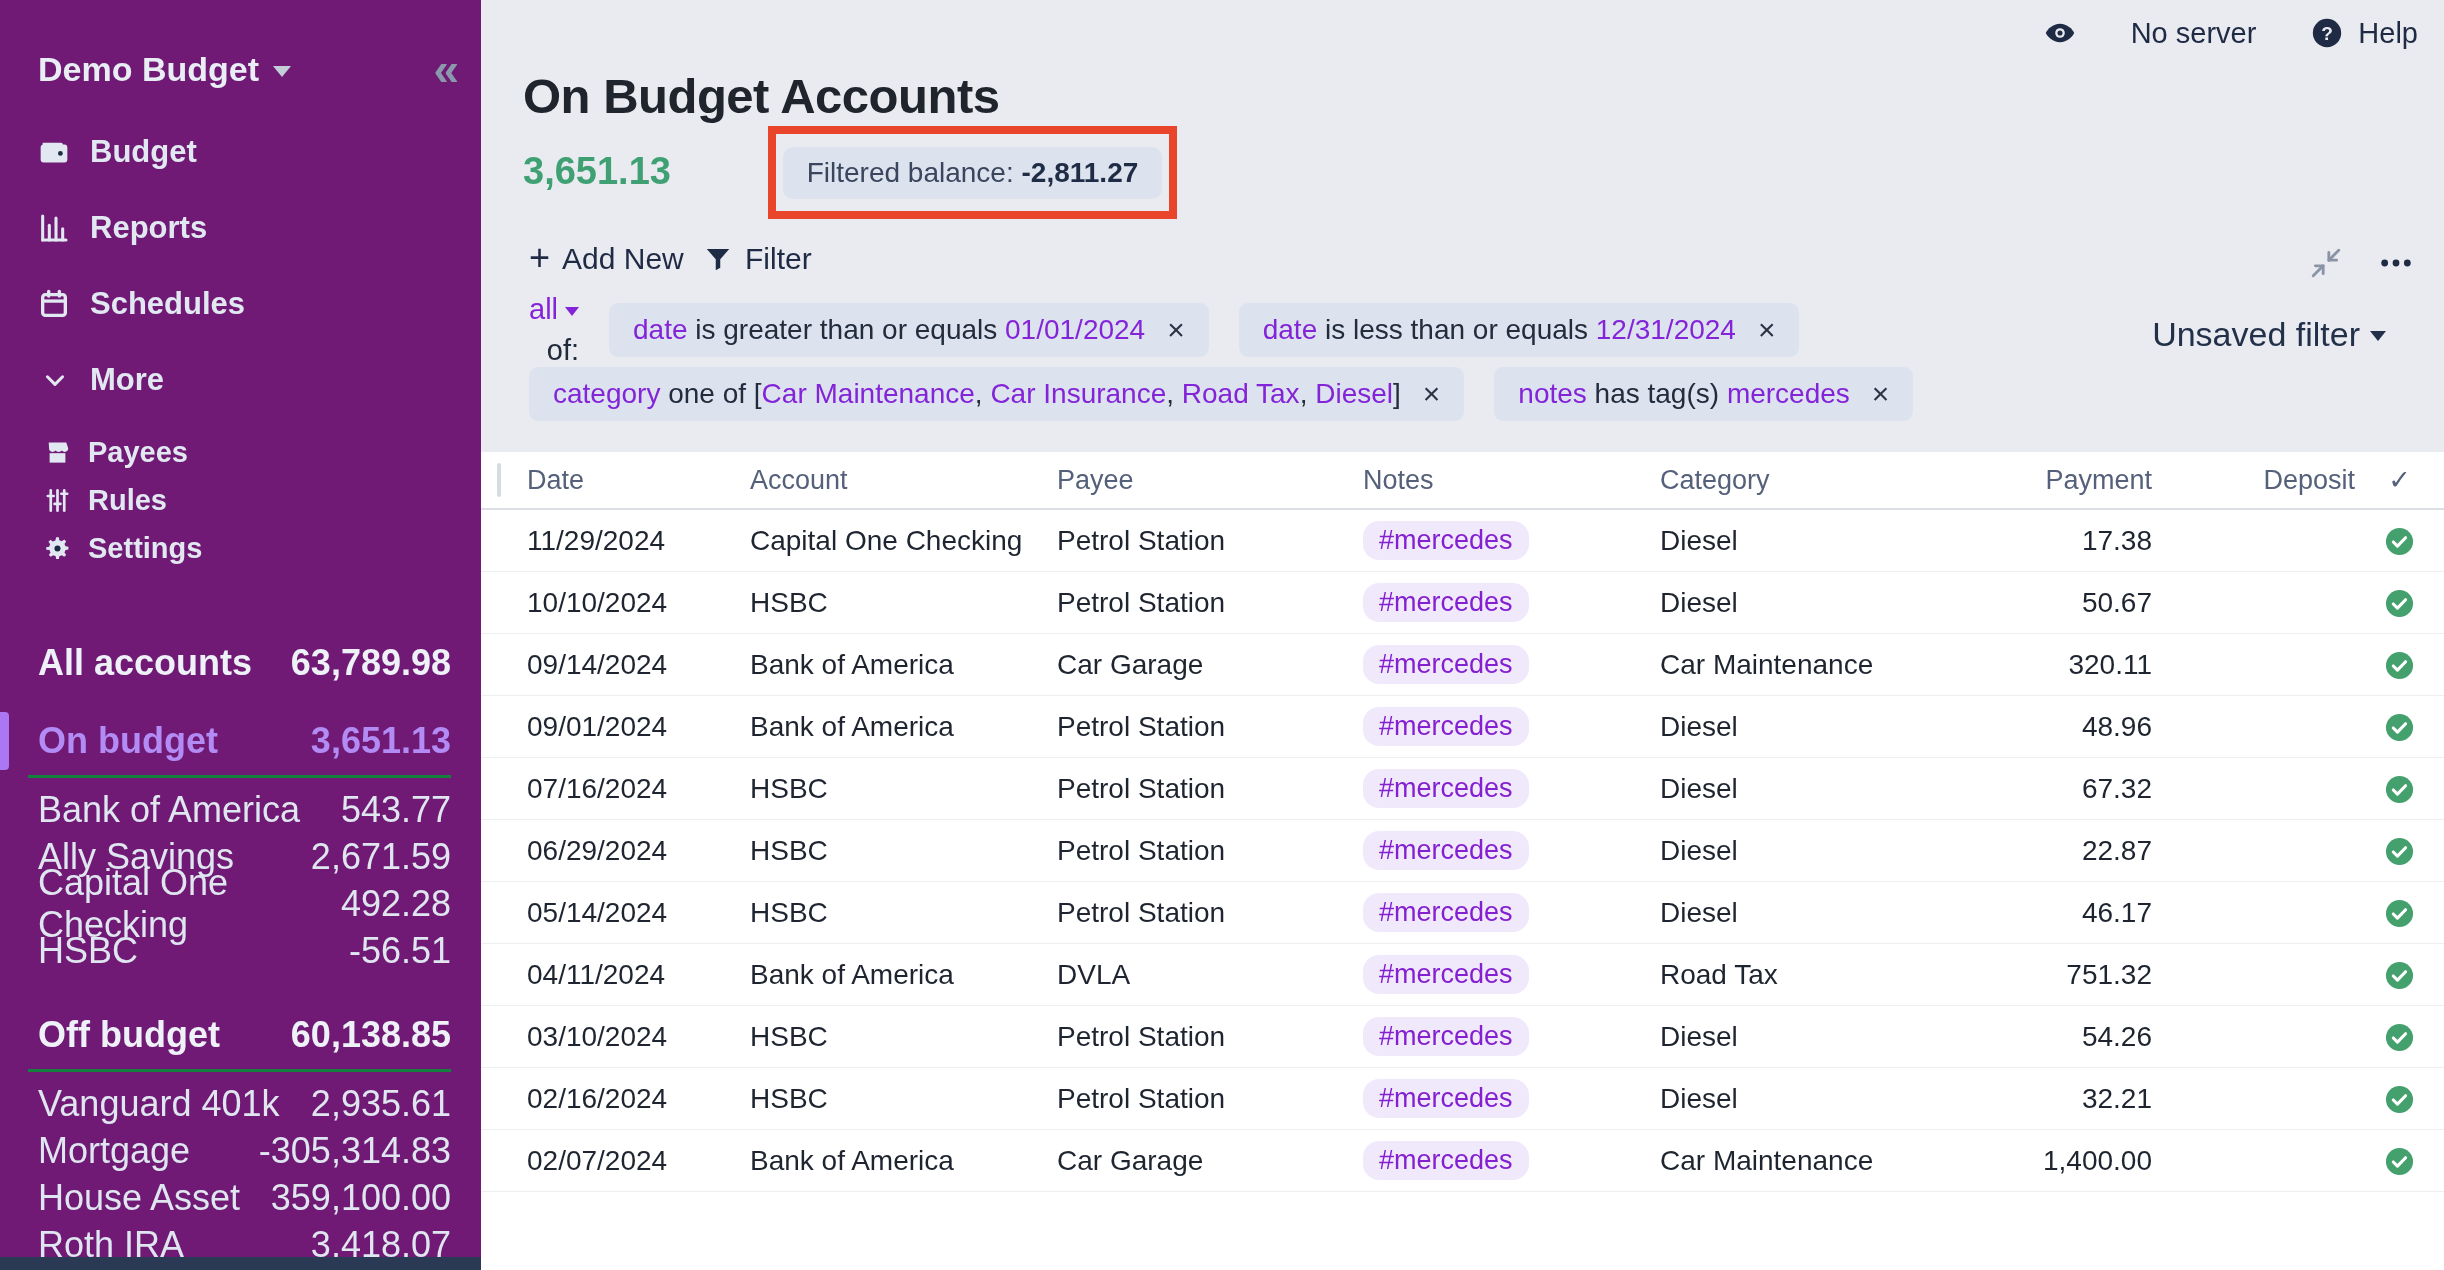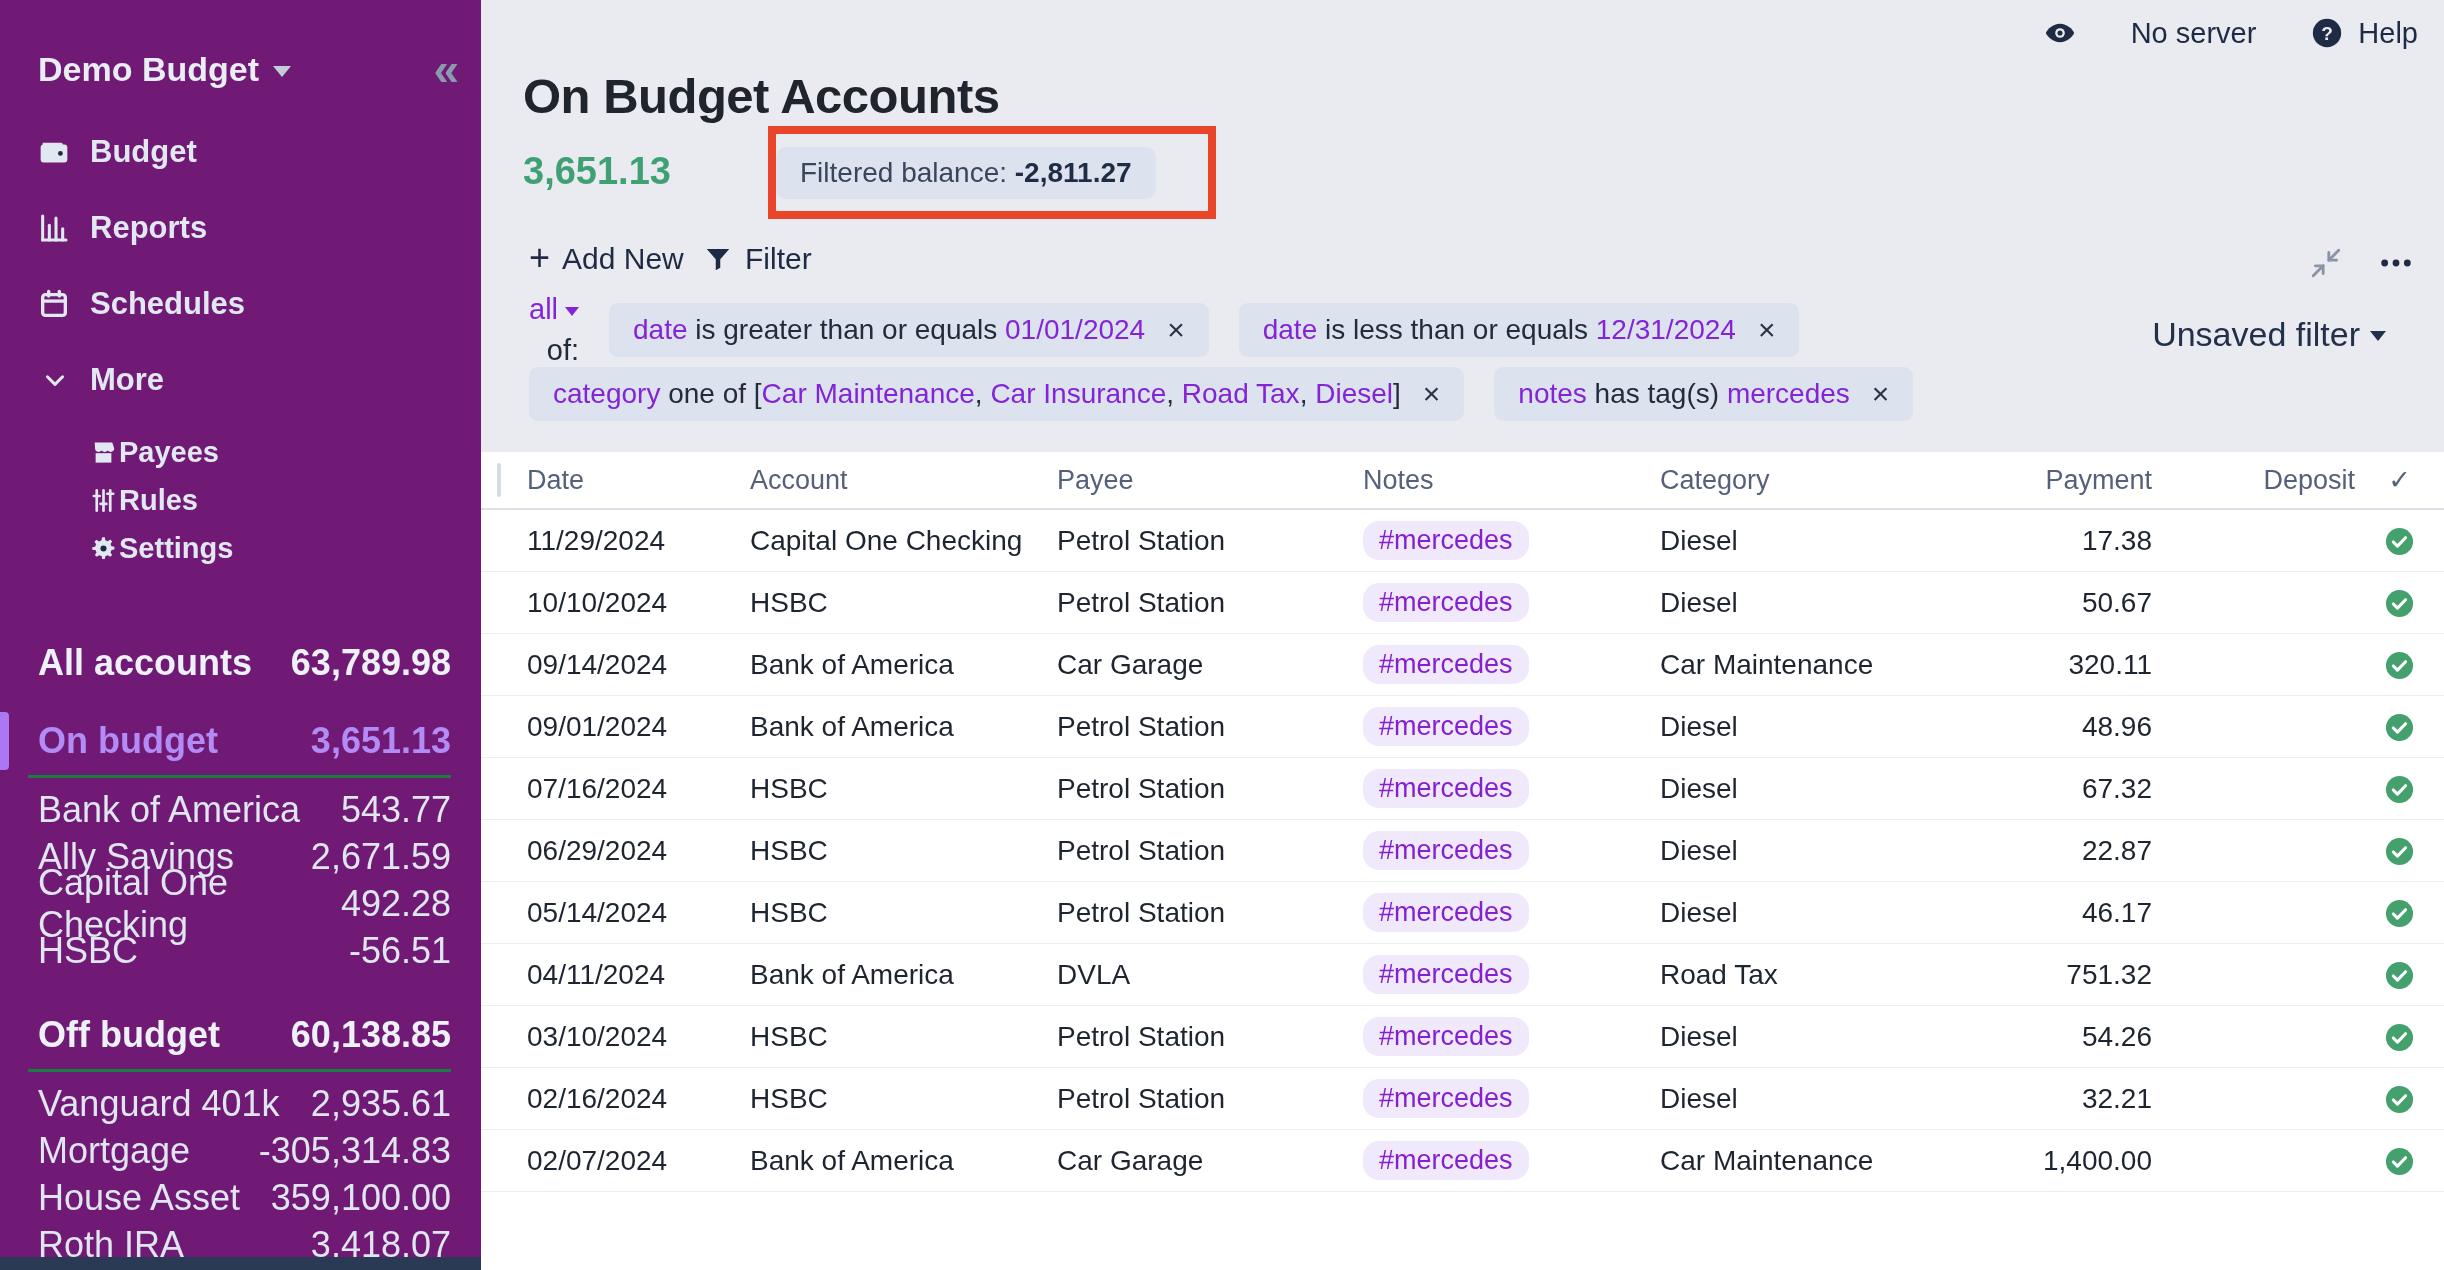--- a/index.html
+++ b/index.html
@@ -11,21 +11,21 @@
   .sidebar { position:absolute; left:0; top:0; width:481px; height:1270px; background:#701a75; color:#dfe6f0; }
   .sb-header { position:absolute; top:46px; left:38px; right:26px; display:flex; align-items:center; }
   .sb-title { font-size:34px; font-weight:700; color:#e9eef5; }
   .caret-down { width:0; height:0; border-left:9px solid transparent; border-right:9px solid transparent; border-top:11px solid #c3cdd9; margin-left:14px; margin-top:4px; }
   .sb-collapse { margin-left:auto; font-size:46px; line-height:1; color:#8b99ad; font-weight:700; letter-spacing:-4px; cursor:pointer; }
 
   .side-nav { position:absolute; top:126px; left:0; right:0; }
   .nav-item { height:52px; margin-bottom:24px; padding-left:38px; display:flex; align-items:center; gap:20px; font-size:31px; font-weight:600; color:#e2e8f1; cursor:pointer; }
   .nav-item .ni { width:32px; height:32px; display:inline-flex; }
   .nav-item.more .ni { width:26px; height:26px; margin-left:4px; margin-right:2px; }
-  .nav-item.sub { height:44px; margin-bottom:4px; padding-left:90px; font-size:29px; gap:2px; }
+  .nav-item.sub { height:44px; margin-bottom:4px; padding-left:44px; font-size:29px; gap:17px; }
   .nav-item.sub .ni { width:27px; height:27px; }
   .ni svg { width:100%; height:100%; }
 
   .accounts { position:absolute; top:632px; left:0; right:0; font-size:36px; }
   .acct-total { display:flex; justify-content:space-between; align-items:center; padding:10px 30px 10px 38px; font-weight:700; color:#eef2f8; margin-bottom:16px; cursor:pointer; }
   .acct-group { position:relative; }
   .acct-head { display:flex; justify-content:space-between; align-items:center; margin:0 30px 8px 28px; padding:10px 0 13px 10px; border-bottom:3px solid #15803d; font-weight:700; color:#eef2f8; cursor:pointer;gap:32px; }
   .acct-group.selected .acct-head { color:#b28cf4; }
   .acct-group.selected::before { content:""; position:absolute; left:0; top:2px; width:9px; height:58px; background:#ab77f3; border-radius:0 4px 4px 0; }
   .acct-item { display:flex; justify-content:space-between; align-items:center; height:47px; padding:0 30px 0 38px; color:#dfe6f0; cursor:pointer; }
@@ -34,21 +34,21 @@
 
   
   .main { position:absolute; left:481px; top:0; width:1963px; height:1270px; }
 
   .topbar { position:absolute; top:16px; right:26px; display:flex; align-items:center; gap:14px; color:#1f2a44; font-size:29px; }
   .topbar .tb-icon { width:34px; height:34px; display:inline-flex; }
   .topbar .gap { width:26px; }
   .page-title { position:absolute; top:68px; left:42px; font-size:49px; font-weight:700; color:#20242c; letter-spacing:-0.5px; }
   .balance { position:absolute; top:150px; left:42px; font-size:38px; font-weight:600; color:#3fa173; }
 
-  .annotation-box { position:absolute; left:287px; top:126px; width:448px; height:93px; border:8px solid #e8452b; display:flex; align-items:center; }
+  .annotation-box { position:absolute; left:287px; top:126px; width:409px; height:93px; border:8px solid #e8452b; display:flex; align-items:center; justify-content:center; }
   .filtered-pill { background:#dde3ee; border-radius:10px; padding:10px 24px; font-size:28px; color:#3a465e; white-space:nowrap; }
   .filtered-pill b { color:#1f2c45; font-weight:700; }
 
   .toolbar { position:absolute; top:232px; left:0; right:0; height:60px; }
   .tool-btn { position:absolute; display:flex; align-items:center; gap:12px; font-size:30px; color:#1f2a44; cursor:pointer; top:10px; }
   .tool-addnew { left:48px; }
   .tool-filter { left:222px; }
   .plus { font-size:36px; font-weight:400; line-height:1; margin-top:-3px; }
   .funnel { width:30px; height:30px; display:inline-flex; }
   .search-box { position:absolute; left:1286px; top:1px; width:500px; height:58px; background:#fbfcfe; border:1px solid #e2e6ed; border-radius:12px; display:flex; align-items:center; padding:0 18px; gap:14px; }

